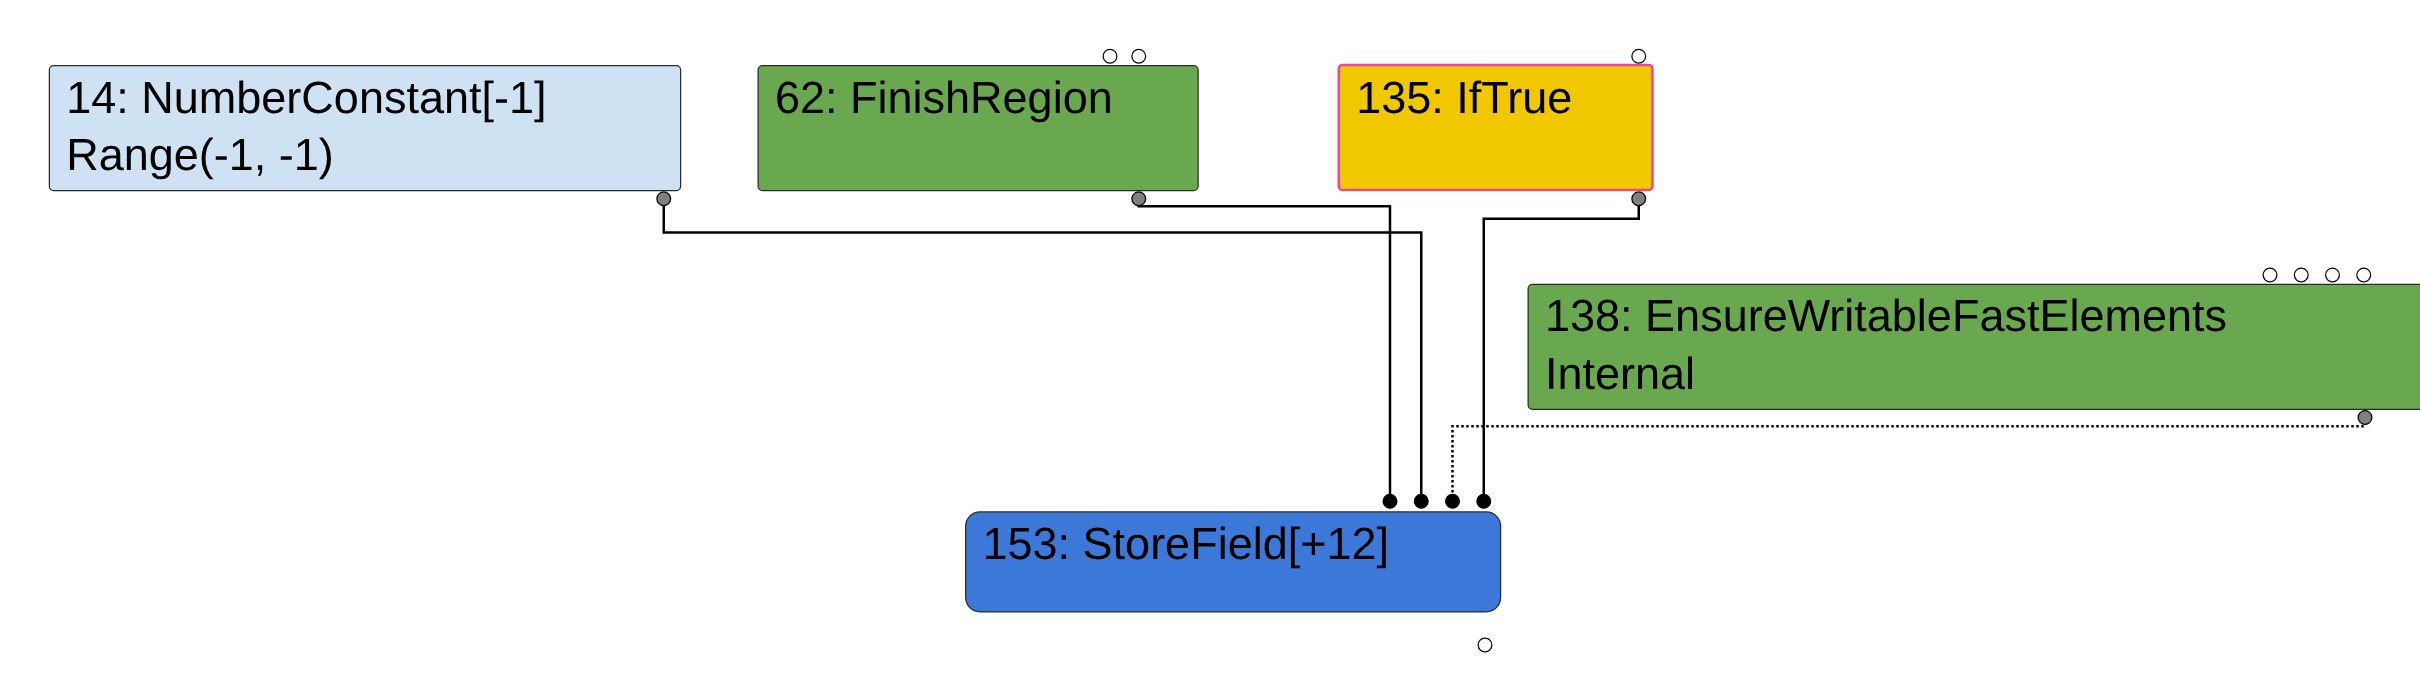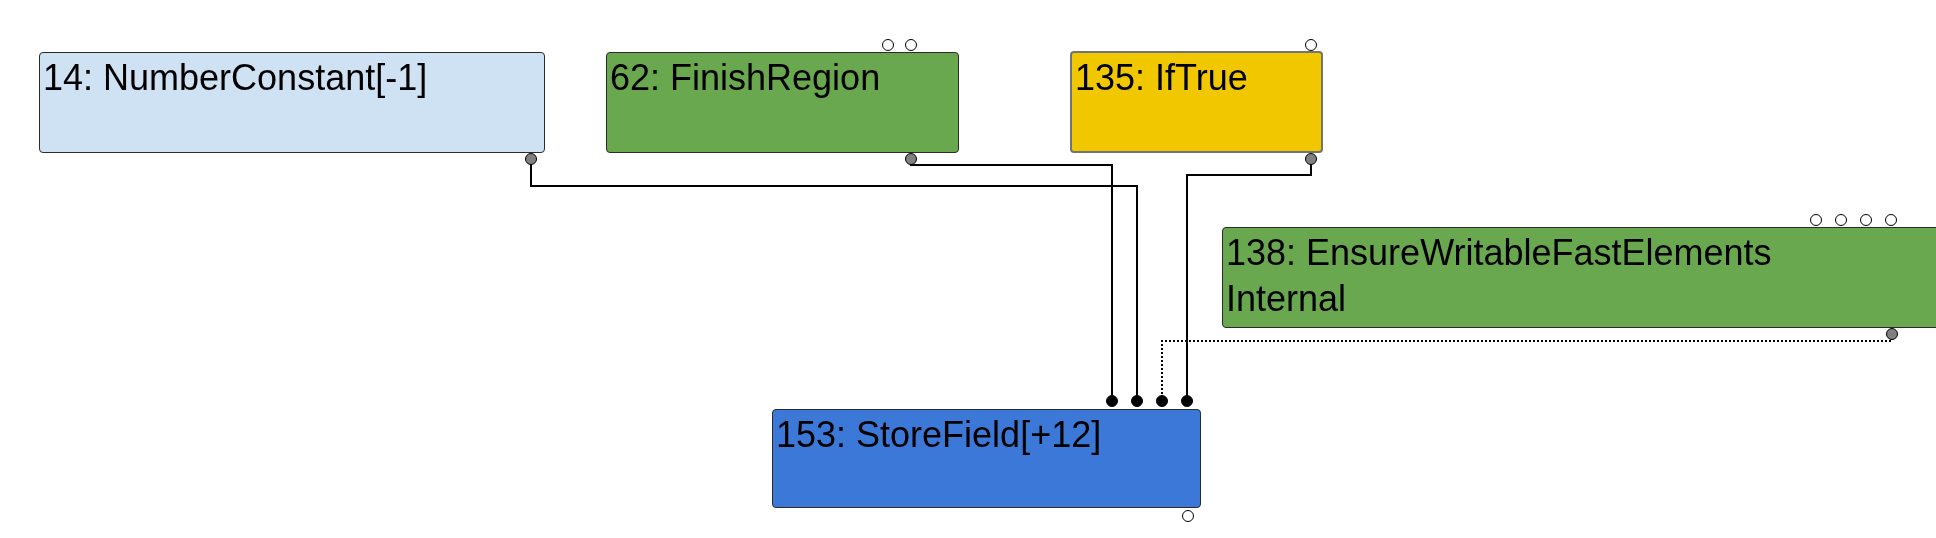--- a/index.html
+++ b/index.html
@@ -1,22 +1,22 @@
 <!DOCTYPE html>
 <html><head>
 <meta charset="utf-8">
 <style>
   html, body { margin: 0; padding: 0; background: #ffffff; }
   body { width: 1936px; height: 538px; position: relative; overflow: hidden;
          font-family: "Liberation Sans", sans-serif; }
   #graph { position: absolute; left: 0; top: 0; width: 1936px; height: 538px; }
   .node { position: absolute; box-sizing: border-box; border: 1px solid #2b2b2b;
-          border-radius: 4px; padding: 2px 3px; color: #000; font-size: 36px; line-height: 46px;
+          border-radius: 4px; padding: 2px 13px; color: #000; font-size: 36px; line-height: 46px;
           overflow: hidden; white-space: nowrap; }
-  .node.control { border: 2px solid #737373; }
+  .node.control { border: 2px solid #ec4899; }
   .node .line { display: block; }
 </style>
 </head>
 <body>
 
 <svg id="graph" xmlns="http://www.w3.org/2000/svg" width="1936" height="538">
   <g id="edges-layer">
       <polyline points="911,159 911,165 1112,165 1112,401" fill="none" stroke="#000000" stroke-width="2"></polyline>
       <polyline points="531,159 531,186 1137,186 1137,401" fill="none" stroke="#000000" stroke-width="2"></polyline>
       <polyline points="1892,334 1892,341 1162,341 1162,401" fill="none" stroke="#000000" stroke-width="2" stroke-dasharray="2,2"></polyline>
@@ -37,32 +37,33 @@
       <circle cx="531" cy="159" r="5.5" fill="#808080" stroke="#000" stroke-width="1"></circle>
       <circle cx="911" cy="159" r="5.5" fill="#808080" stroke="#000" stroke-width="1"></circle>
       <circle cx="1311" cy="159" r="5.5" fill="#808080" stroke="#000" stroke-width="1"></circle>
       <circle cx="1892" cy="334" r="5.5" fill="#808080" stroke="#000" stroke-width="1"></circle>
       <circle cx="1188" cy="516" r="5.5" fill="#ffffff" stroke="#000" stroke-width="1"></circle>
     </g>
 </svg>
 
 <div class="node" id="node-14" style="left: 39px; top: 52px; width: 506px; height: 101px; background: rgb(207, 226, 243);">
   <span class="line">14: NumberConstant[-1]</span>
+  <span class="line">Range(-1, -1)</span>
 </div>
 
 <div class="node" id="node-62" style="left: 570px; top: 52px; width: 353px; height: 101px; background: rgb(106, 168, 79); margin-left: 36px;">
   <span class="line">62: FinishRegion</span>
 </div>
 
 <div class="node control" id="node-135" style="left: 1070px; top: 51px; width: 253px; height: 102px; background: rgb(241, 200, 0);">
   <span class="line">135: IfTrue</span>
   <span class="line"></span>
 </div>
 
 <div class="node" id="node-138" style="left: 1222px; top: 227px; width: 757px; height: 101px; background: rgb(106, 168, 79);">
   <span class="line">138: EnsureWritableFastElements</span>
   <span class="line">Internal</span>
 </div>
 
-<div class="node" id="node-153" style="left: 772px; top: 409px; width: 429px; height: 99px; background: rgb(60, 120, 216);">
+<div class="node" id="node-153" style="left: 772px; top: 409px; width: 429px; height: 81px; background: rgb(60, 120, 216); border-radius: 12px;">
   <span class="line">153: StoreField[+12]</span>
   <span class="line"></span>
 </div>
 
 </body></html>

